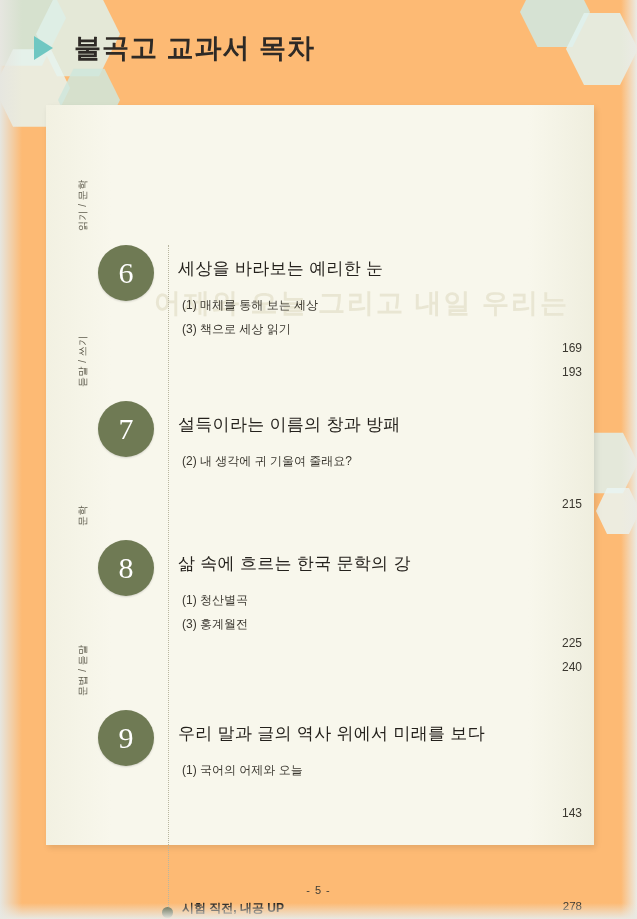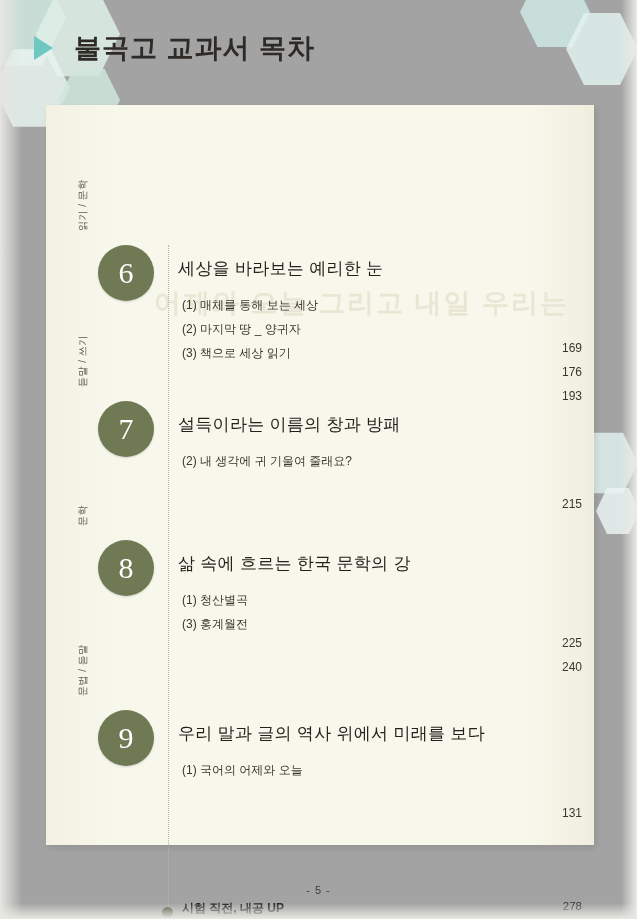--- a/index.html
+++ b/index.html
@@ -13,21 +13,21 @@
     font-family: "Liberation Sans", sans-serif;
     overflow: hidden;
     position: relative;
   }
 
   
   #page {
     position: absolute;
     left: 0; top: 0;
     width: 637px; height: 919px;
-    background: #a3a3a3;
+    background: #fdba74;
     overflow: hidden;
   }
 
   
   .deco {
     position: absolute;
     pointer-events: none;
   }
   .hex {
     position: absolute;
@@ -252,24 +252,20 @@
     <div class="chapter" style="top:140px;">
       <div class="tag">읽기 / 문학</div>
       <div class="badge">6</div>
       <div class="ch-title">세상을 바라보는 예리한 눈</div>
       <div class="entries">
         <div class="entry">
           <span class="txt">(1) 매체를 통해 보는 세상</span>
           <span class="pg">169</span>
         </div>
         <div class="entry">
-          <span class="txt">(2) 마지막 땅 _ 양귀자</span>
-          <span class="pg">176</span>
-        </div>
-        <div class="entry">
           <span class="txt">(3) 책으로 세상 읽기</span>
           <span class="pg">193</span>
         </div>
       </div>
     </div>
 
     <div class="chapter" style="top:296px;">
       <div class="tag">듣말 / 쓰기</div>
       <div class="badge">7</div>
       <div class="ch-title">설득이라는 이름의 창과 방패</div>
@@ -297,21 +293,21 @@
       </div>
     </div>
 
     <div class="chapter" style="top:605px;">
       <div class="tag">문법 / 듣말</div>
       <div class="badge">9</div>
       <div class="ch-title">우리 말과 글의 역사 위에서 미래를 보다</div>
       <div class="entries">
         <div class="entry">
           <span class="txt">(1) 국어의 어제와 오늘</span>
-          <span class="pg">131</span>
+          <span class="pg">143</span>
         </div>
       </div>
     </div>
 
     <div id="exam">
       <span class="txt">시험 직전, 내공 UP</span>
       <span class="pg">278</span>
     </div>
   </div>
 

